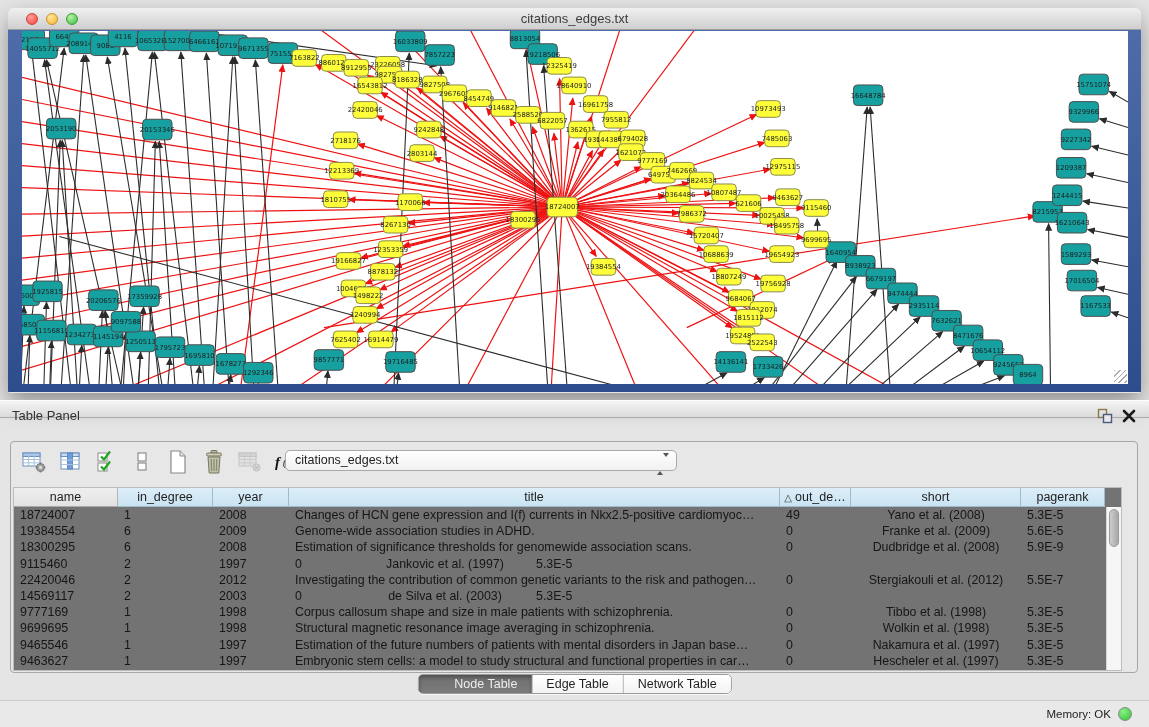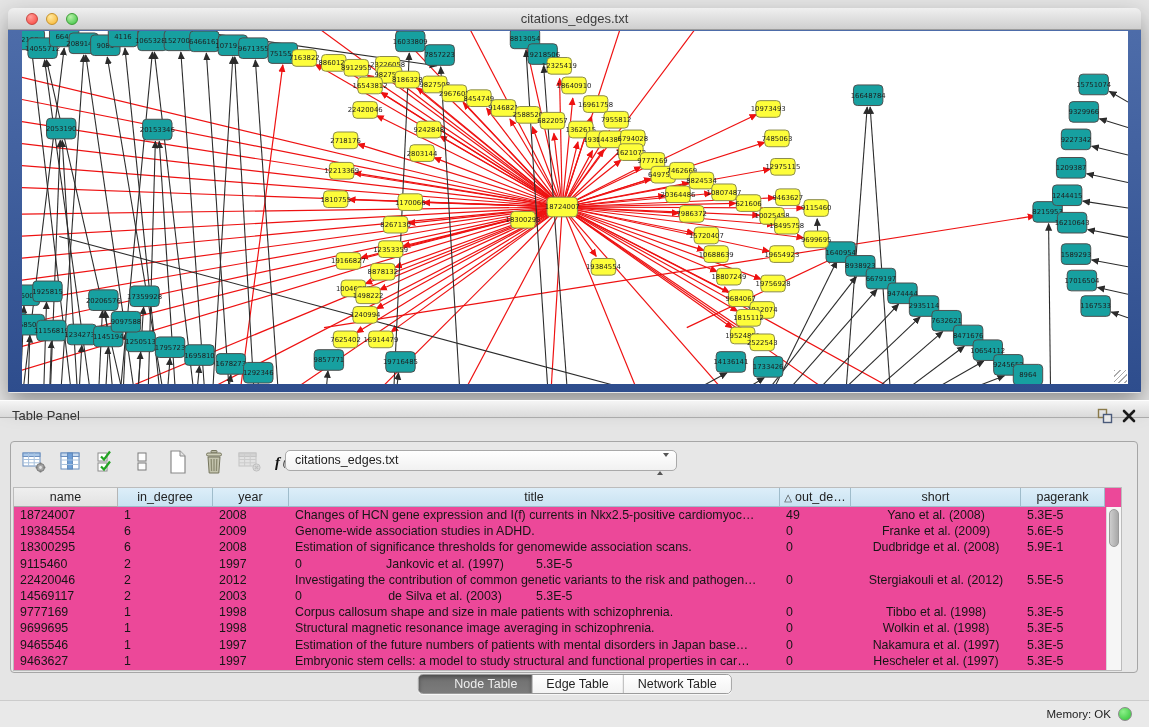--- a/index.html
+++ b/index.html
@@ -39,21 +39,21 @@
   #combo { position:absolute; left:285px; top:450px; width:392px; height:21px;
            background:linear-gradient(#ffffff,#f1f1f1); border:1px solid #a9a9a9; border-radius:5px;
            font-size:12.5px; color:#222; line-height:19px; padding-left:9px; }
   .combo-arrows { position:absolute; right:7px; top:4px; }
   .arr-up { width:0; height:0; border-left:3.5px solid transparent; border-right:3.5px solid transparent;
             border-bottom:4.5px solid #555; margin-bottom:2px; }
   .arr-dn { width:0; height:0; border-left:3.5px solid transparent; border-right:3.5px solid transparent;
             border-top:4.5px solid #555; }
 
   #tablewrap { position:absolute; left:13px; top:487px; width:1109px; height:184px;
-               background:#ec4899; border:1px solid #bcbcbc; }
+               background:#737373; border:1px solid #bcbcbc; }
   #thead { display:flex; height:19px; }
   .th { height:19px; line-height:18px; font-size:12.5px; color:#222; text-align:center;
         background:linear-gradient(#ddeef9,#c9e3f2); border-right:1px solid #9fbccb; border-bottom:1px solid #9fbccb;
         overflow:hidden; white-space:nowrap; }
   .th.gray { background:linear-gradient(#efefef,#e2e2e2); border-right:1px solid #b5b5b5; border-bottom:1px solid #a9a9a9; }
   .sort-glyph { font-size:10px; color:#3a3a3a; margin-right:3px; }
   #tbody { position:absolute; left:0; top:19px; right:15px; bottom:0; overflow:hidden; }
   .tr { display:flex; height:16.2px; }
   .td { height:16.2px; line-height:16.4px; font-size:12.4px; color:#161616;
         white-space:nowrap; overflow:hidden; padding-left:6px; }
@@ -892,38 +892,38 @@
           <div class="td center" style="width: 170px;">Franke et al. (2009)</div>
           <div class="td" style="width: 84px;">5.6E-5</div>
         </div>
         <div class="tr">
           <div class="td" style="width: 104px;">18300295</div>
           <div class="td" style="width: 95px;">6</div>
           <div class="td" style="width: 76px;">2008</div>
           <div class="td" style="width: 491px;">Estimation of significance thresholds for genomewide association scans.</div>
           <div class="td" style="width: 71px;">0</div>
           <div class="td center" style="width: 170px;">Dudbridge et al. (2008)</div>
-          <div class="td" style="width: 84px;">5.9E-1</div>
+          <div class="td" style="width: 84px;">5.9E-9</div>
         </div>
         <div class="tr">
           <div class="td" style="width: 104px;">9115460</div>
           <div class="td" style="width: 95px;">2</div>
           <div class="td" style="width: 76px;">1997</div>
           <div class="td" style="width: 71px;">0</div>
           <div class="td center" style="width: 170px;">Jankovic et al. (1997)</div>
           <div class="td" style="width: 84px;">5.3E-5</div>
         </div>
         <div class="tr">
           <div class="td" style="width: 104px;">22420046</div>
           <div class="td" style="width: 95px;">2</div>
           <div class="td" style="width: 76px;">2012</div>
           <div class="td" style="width: 491px;">Investigating the contribution of common genetic variants to the risk and pathogen…</div>
           <div class="td" style="width: 71px;">0</div>
           <div class="td center" style="width: 170px;">Stergiakouli et al. (2012)</div>
-          <div class="td" style="width: 84px;">5.5E-5</div>
+          <div class="td" style="width: 84px;">5.5E-7</div>
         </div>
         <div class="tr">
           <div class="td" style="width: 104px;">14569117</div>
           <div class="td" style="width: 95px;">2</div>
           <div class="td" style="width: 76px;">2003</div>
           <div class="td" style="width: 71px;">0</div>
           <div class="td center" style="width: 170px;">de Silva et al. (2003)</div>
           <div class="td" style="width: 84px;">5.3E-5</div>
         </div>
         <div class="tr">

